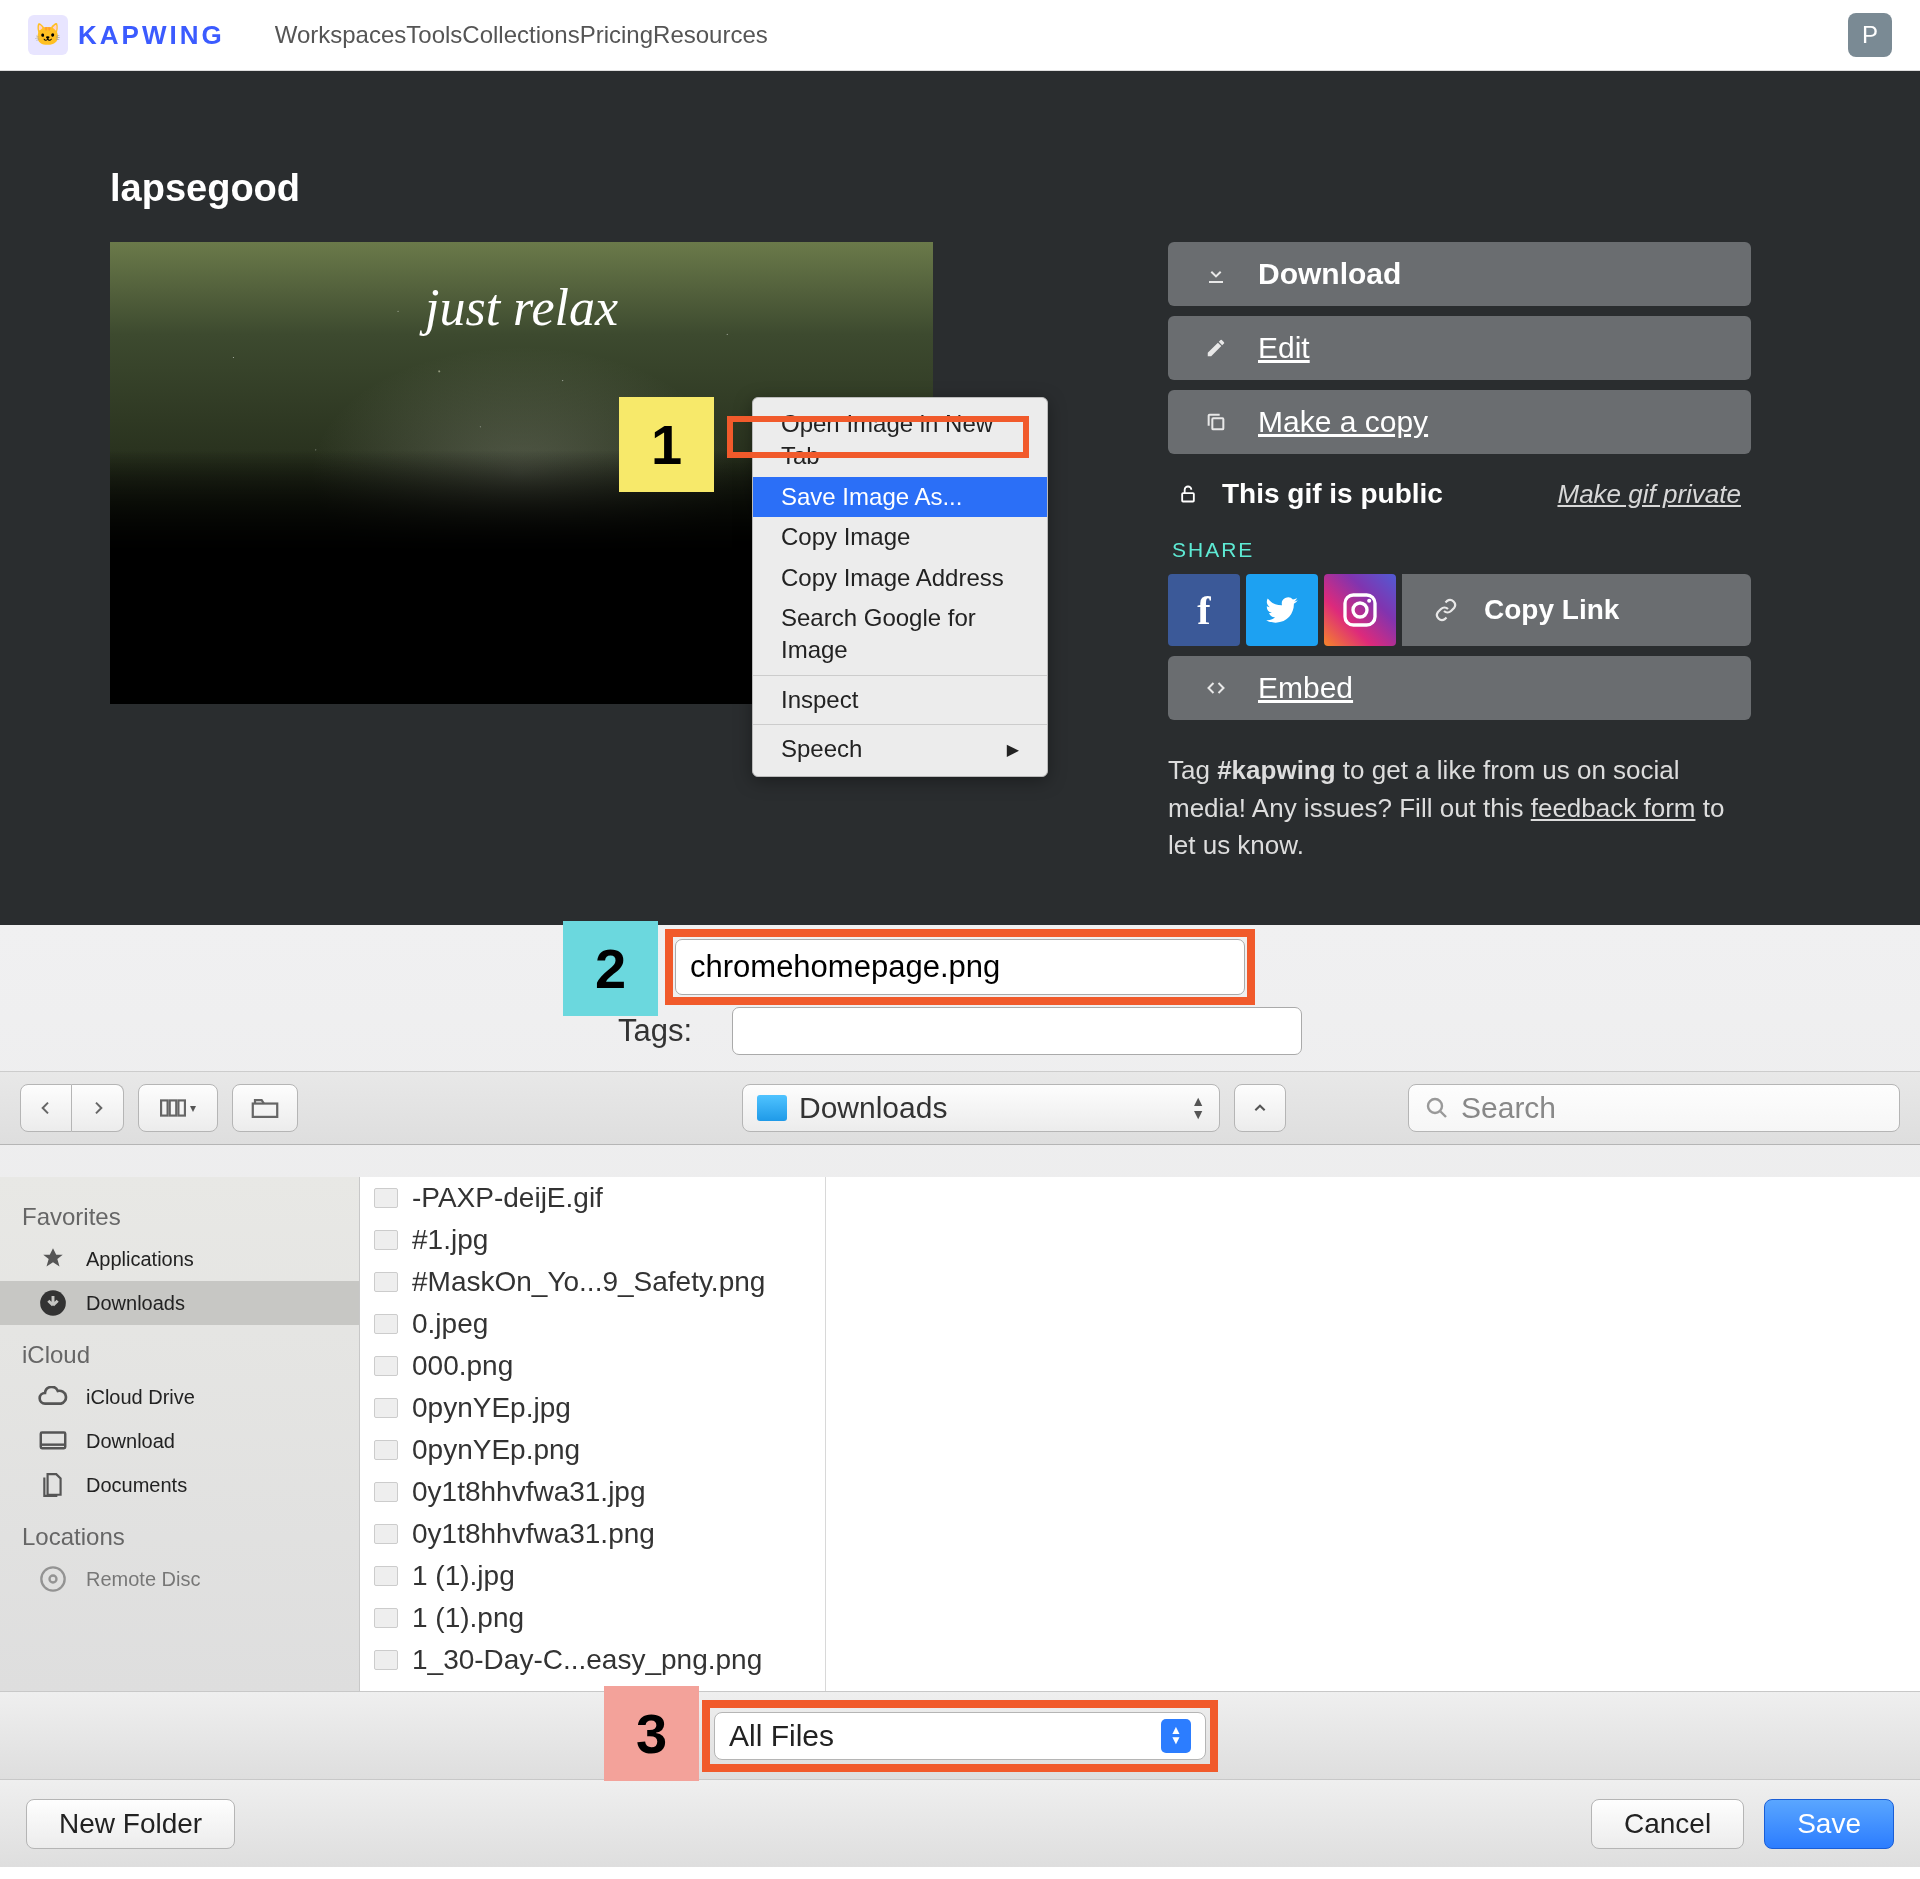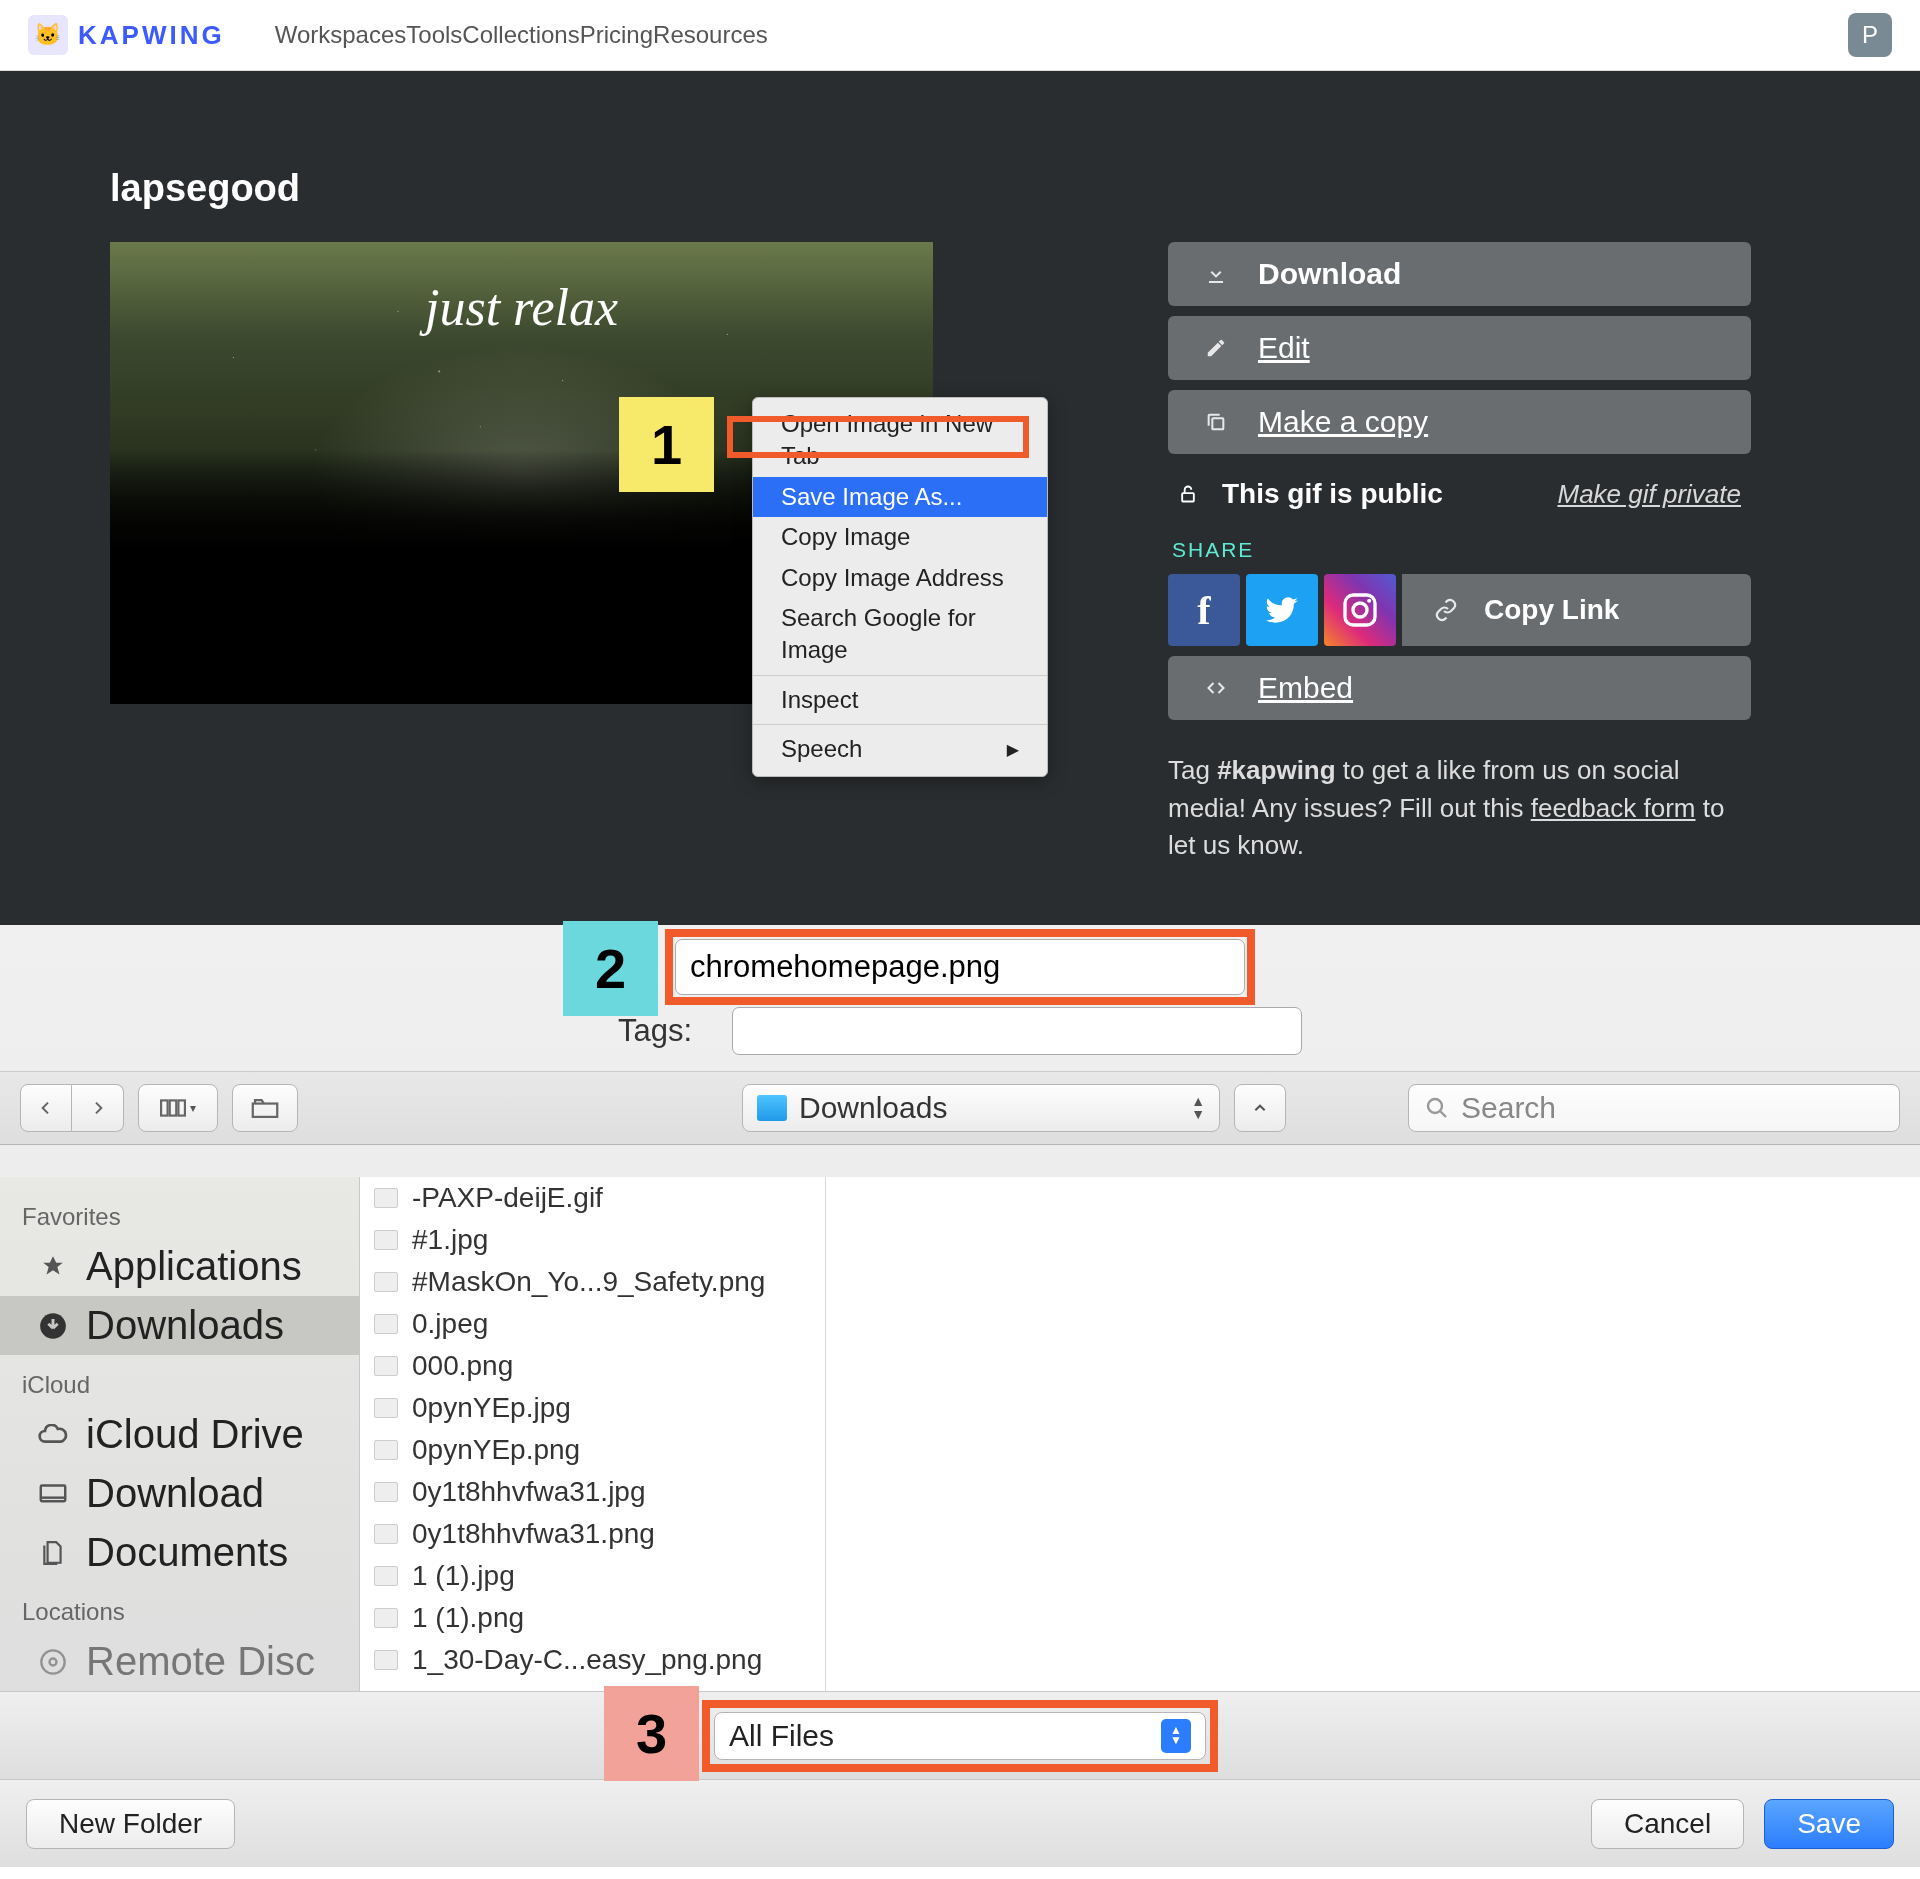--- a/index.html
+++ b/index.html
@@ -72,21 +72,21 @@
   .tb-btn.single { border-radius: 8px; }
   .tb-loc { height: 48px; width: 478px; background: linear-gradient(#fdfdfd, #ececec); border: 1px solid #b5b5b5; border-radius: 8px; display: flex; align-items: center; padding: 0 14px; gap: 12px; font-size: 30px; color: #333; margin-left: auto; cursor: pointer; }
   .tb-loc .folder-ico { width: 30px; height: 26px; background: linear-gradient(#4fc3ff, #1f9ae8); border-radius: 3px; position: relative; }
   .tb-loc .chev { margin-left: auto; display: flex; flex-direction: column; font-size: 14px; line-height: .9; color: #555; }
   .tb-up { width: 48px; }
   .tb-search { margin-left: 108px; width: 492px; height: 48px; background: linear-gradient(#fdfdfd, #f6f6f6); border: 1px solid #b5b5b5; border-radius: 8px; display: flex; align-items: center; padding: 0 16px; gap: 12px; font-size: 30px; color: #888; }
   
   .dlg-body { display: flex; height: 514px; background: #fff; margin-top: 32px; }
   .sidebar { width: 360px; background: linear-gradient(#e8e8e5, #dedede); border-right: 1px solid #c8c8c8; padding-top: 10px; overflow: hidden; }
   .sb-hdr { font-size: 24px; color: #666; padding: 16px 20px 6px 22px; }
-  .sb-item { display: flex; align-items: center; gap: 16px; padding: 7px 0 7px 36px; font-size: 40px; color: #222; cursor: pointer; }
+  .sb-item { display: flex; align-items: center; gap: 16px; padding: 7px 0 7px 36px; font-size: 20px; color: #222; cursor: pointer; }
   .sb-item.sel { background: #c7c7c4; }
   .sb-ico { width: 34px; height: 30px; display: inline-flex; align-items: center; justify-content: center; color: #555; }
   
   .filecol { width: 466px; border-right: 1px solid #d8d8d8; overflow-y: auto; }
   .filerow { display: flex; align-items: center; gap: 14px; padding: 5px 14px; font-size: 28px; color: #333; cursor: default; }
   .filerow .fi { width: 24px; height: 20px; background: #eee; border: 1px solid #ccc; border-radius: 2px; flex-shrink: 0; }
   .filepane-right { flex: 1; }
   
   .dlg-format { height: 88px; background: linear-gradient(#efefef, #dedede); display: flex; align-items: center; justify-content: center; gap: 10px; border-top: 1px solid #c8c8c8; position: relative; }
   .dlg-format .f-lbl { font-size: 31px; color: #333; position: absolute; left: 645px; }

